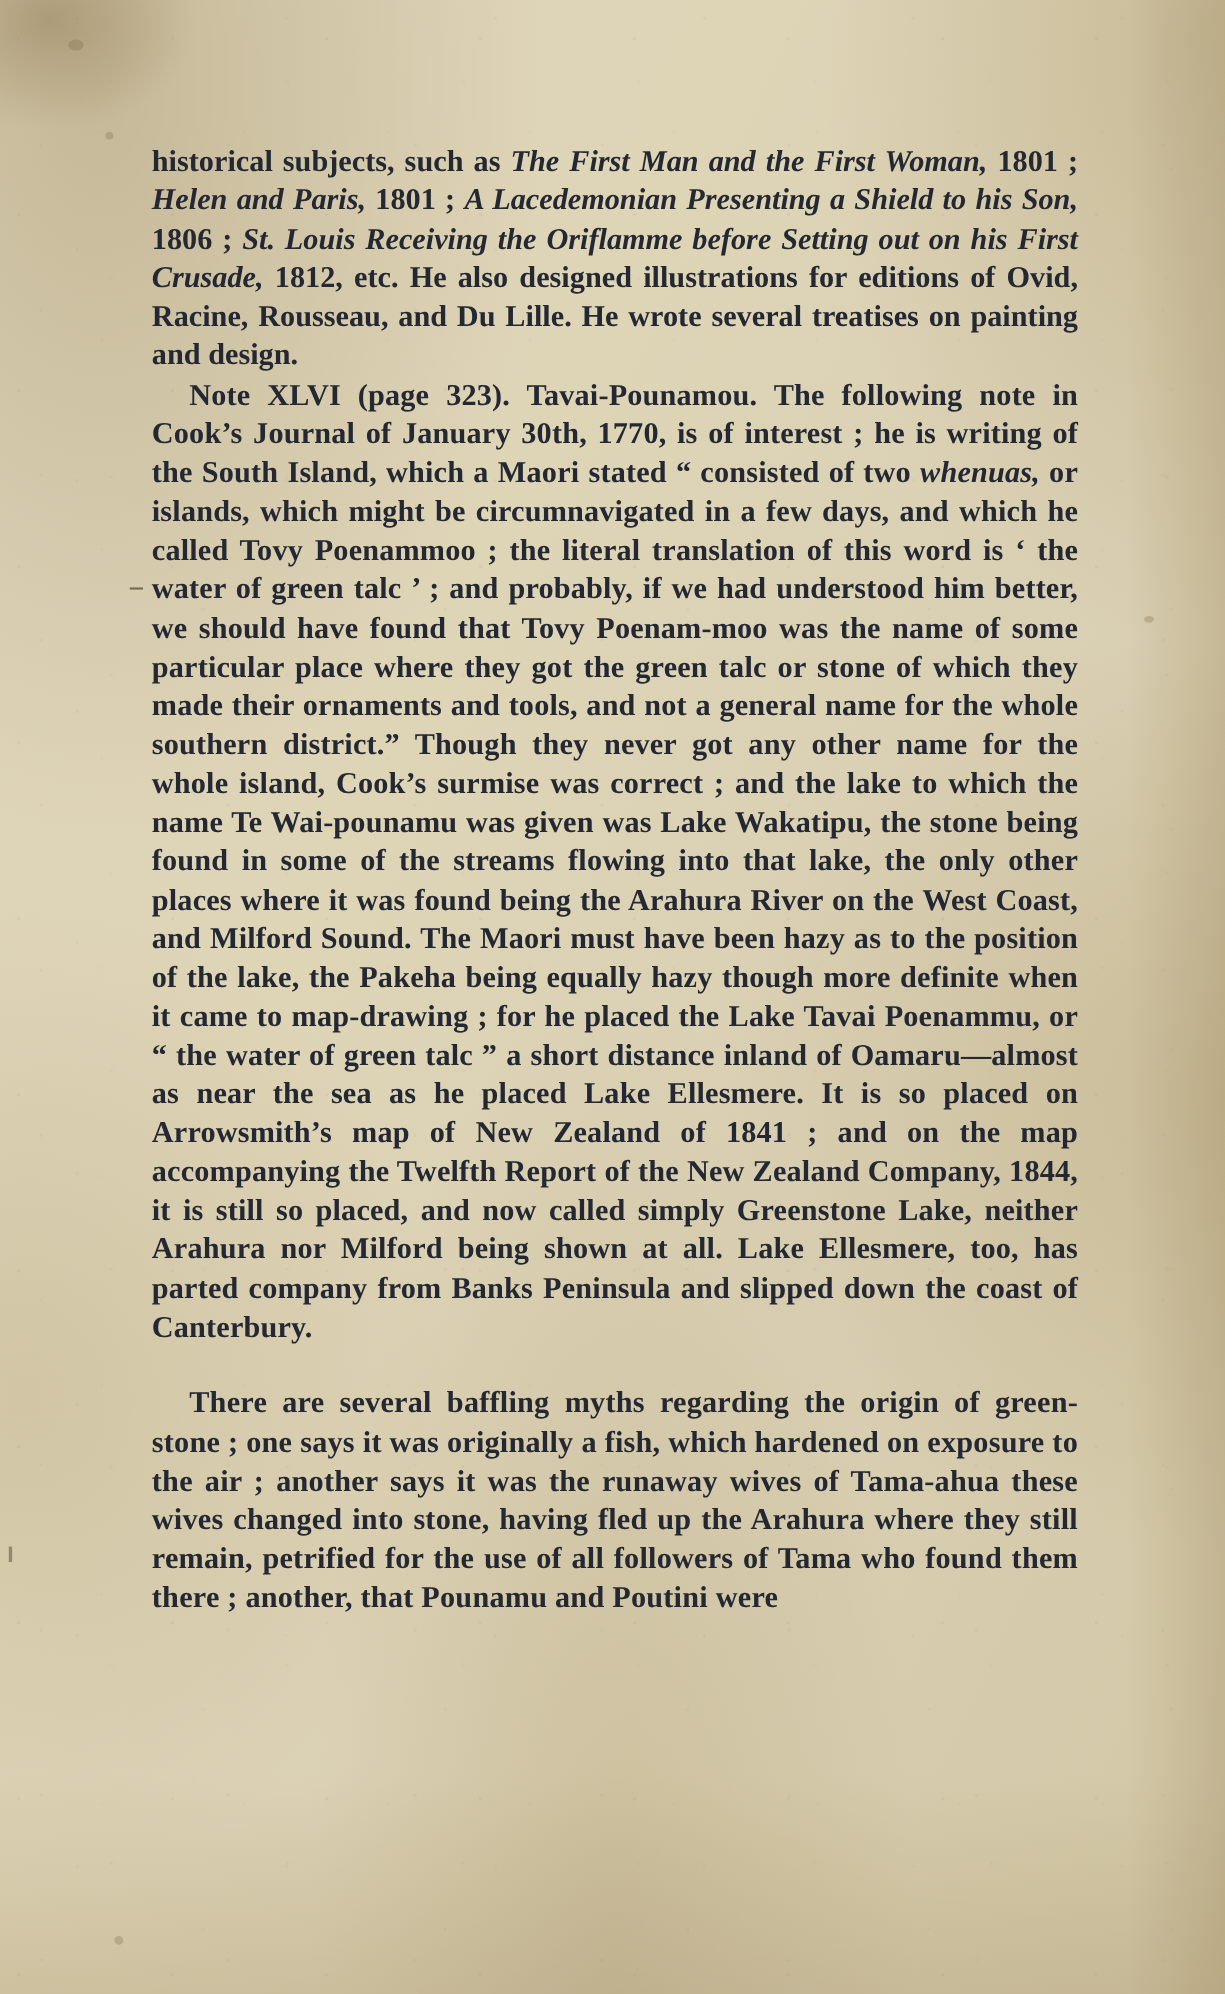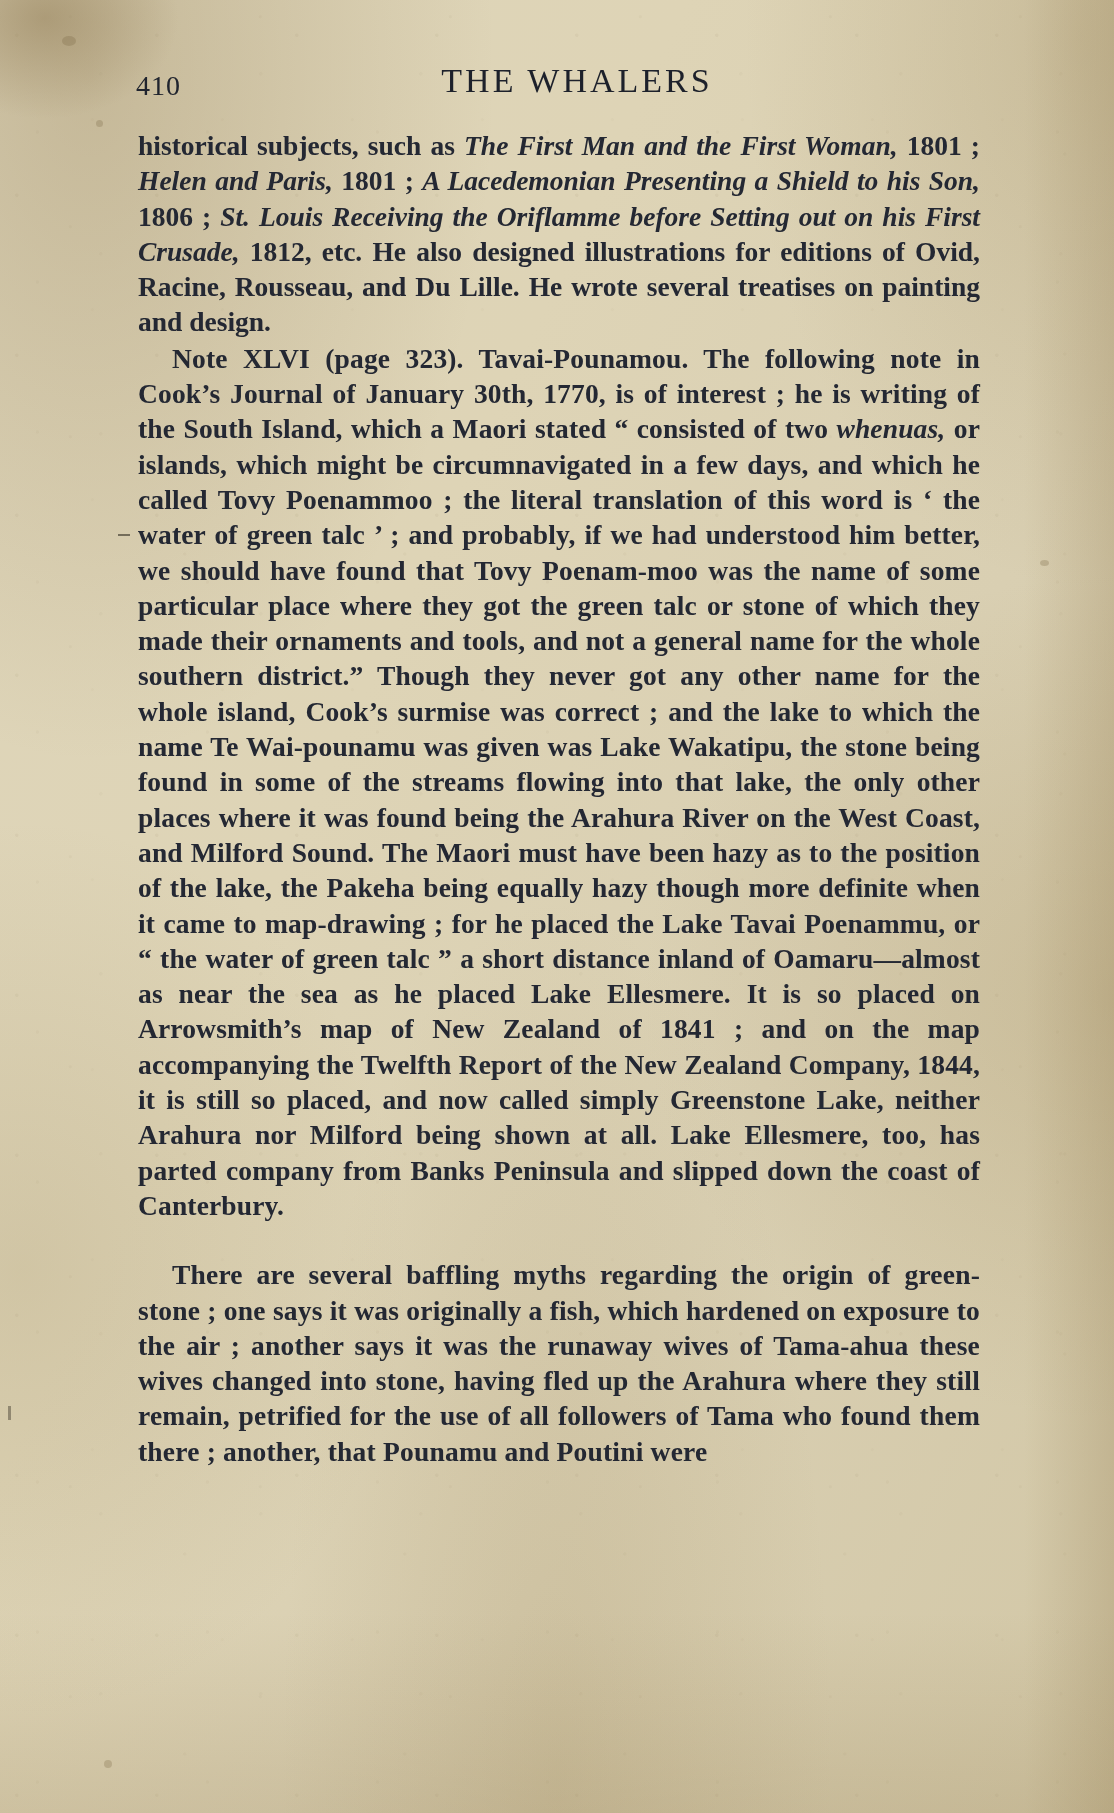--- a/index.html
+++ b/index.html
@@ -153,24 +153,20 @@
   <div class="grain"></div>
   <div class="edge-stain-top"></div>
   <div class="edge-stain-right"></div>
   <div class="edge-stain-bottom"></div>
 
   <div class="spot" style="left:96px; top:120px; width:7px; height:7px;"></div>
   <div class="spot" style="left:1040px; top:560px; width:9px; height:6px;"></div>
   <div class="spot" style="left:104px; top:1760px; width:8px; height:8px;"></div>
   <div class="spot" style="left:62px; top:36px; width:14px; height:10px;"></div>
 
-  <div class="header">
-    <div class="folio">410</div>
-    <div class="running-title">THE WHALERS</div>
-  </div>
 
   <div class="margin-tick"></div>
   <div class="margin-tick-2"></div>
 
   <div class="body-block">
     <p class="para"><span>historical subjects, such as </span><span class="ital">The First Man and the First Woman,</span><span> 1801 ;  </span><span class="ital">Helen and Paris,</span><span> 1801 ;  </span><span class="ital">A Lacedemonian Presenting a Shield to his Son,</span><span> 1806 ;  </span><span class="ital">St. Louis Receiving the Oriflamme before Setting out on his First Crusade,</span><span> 1812, etc.  He also designed illustrations for editions of Ovid, Racine, Rousseau, and Du Lille. He wrote several treatises on painting and design.</span></p>
     <p class="para indent"><span>Note XLVI (page 323).  Tavai-Pounamou.  The following note in Cook’s Journal of January 30th, 1770, is of interest ;  he is writing of the South Island, which a Maori stated “ consisted of two </span><span class="ital">whenuas,</span><span> or islands, which might be circumnavigated in a few days, and which he called Tovy Poenammoo ;  the literal translation of this word is ‘ the water of green talc ’ ;  and probably, if we had understood him better, we should have found that Tovy Poenam-moo was the name of some particular place where they got the green talc or stone of which they made their ornaments and tools, and not a general name for the whole southern district.”  Though they never got any other name for the whole island, Cook’s surmise was correct ;  and the lake to which the name Te Wai-pounamu was given was Lake Wakatipu, the stone being found in some of the streams flowing into that lake, the only other places where it was found being the Arahura River on the West Coast, and Milford Sound.  The Maori must have been hazy as to the position of the lake, the Pakeha being equally hazy though more definite when it came to map-drawing ;  for he placed the Lake Tavai Poenammu, or “ the water of green talc ” a short distance inland of Oamaru—almost as near the sea as he placed Lake Ellesmere.  It is so placed on Arrowsmith’s map of New Zealand of 1841 ;  and on the map accompanying the Twelfth Report of the New Zealand Company, 1844, it is still so placed, and now called simply Greenstone Lake, neither Arahura nor Milford being shown at all.  Lake Ellesmere, too, has parted company from Banks Peninsula and slipped down the coast of Canterbury.</span></p>
     <p class="para indent"><span>There are several baffling myths regarding the origin of green-stone ;  one says it was originally a fish, which hardened on exposure to the air ;  another says it was the runaway wives of Tama-ahua these wives changed into stone, having fled up the Arahura where they still remain, petrified for the use of all followers of Tama who found them there ;  another, that Pounamu and Poutini were</span></p>
   </div>
 </div>

